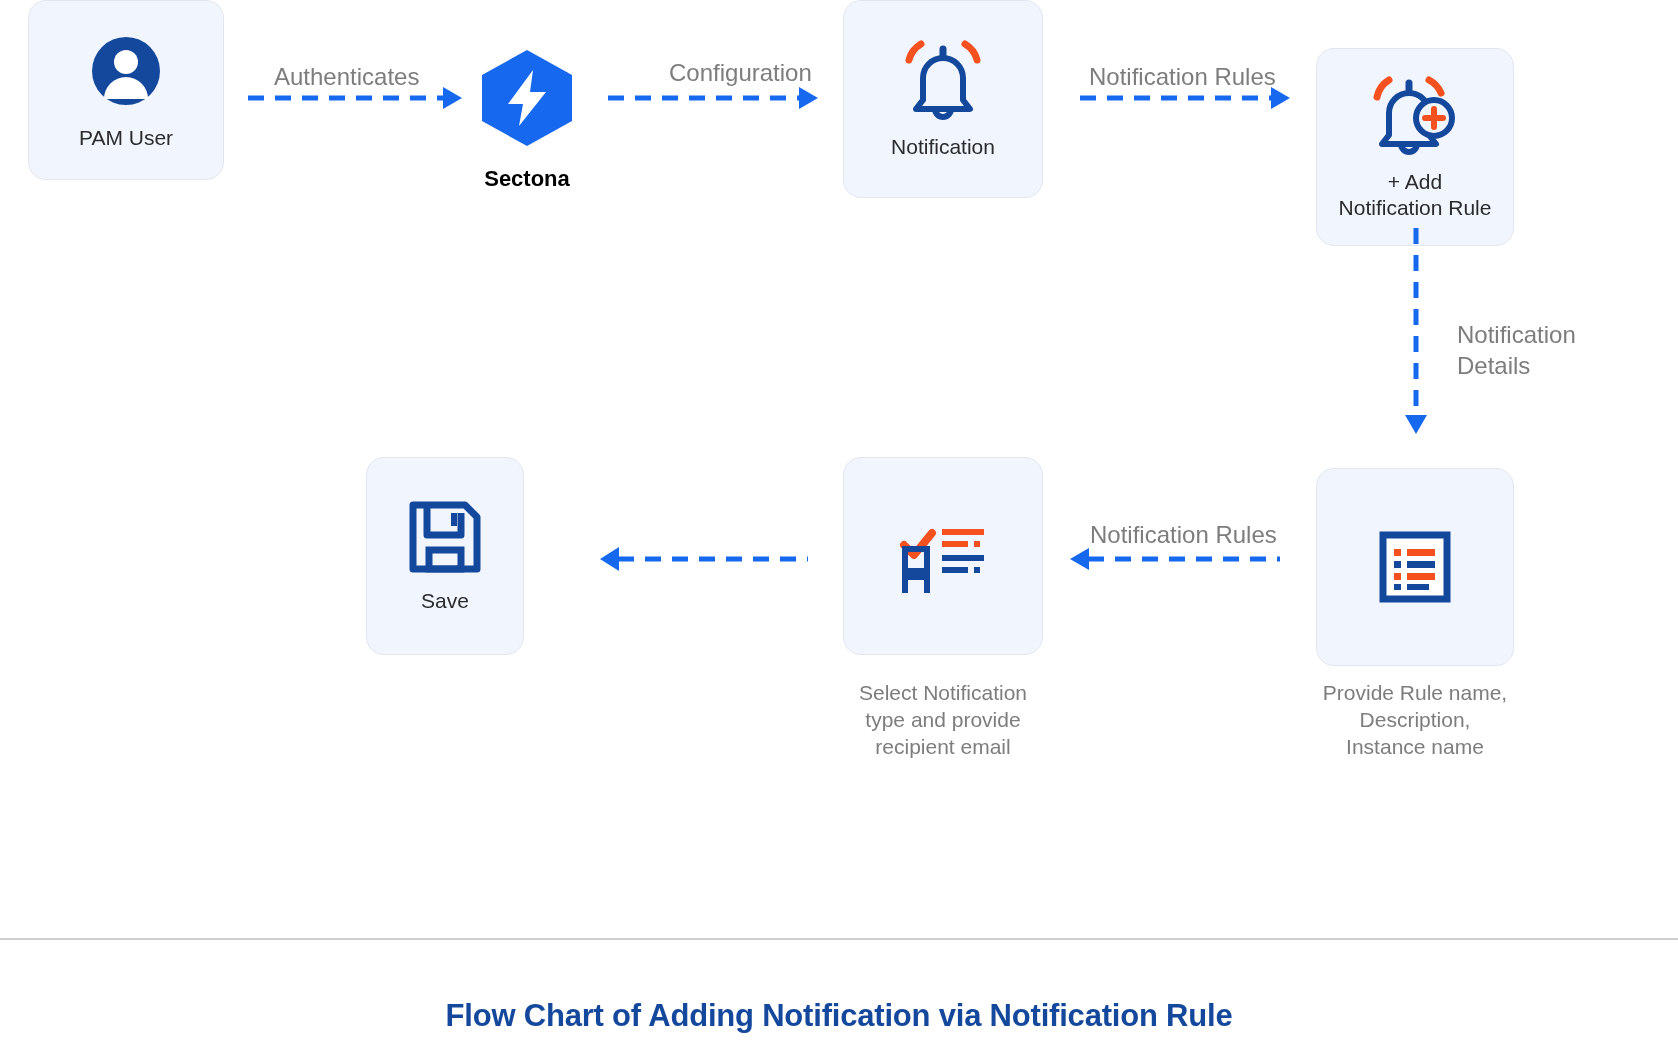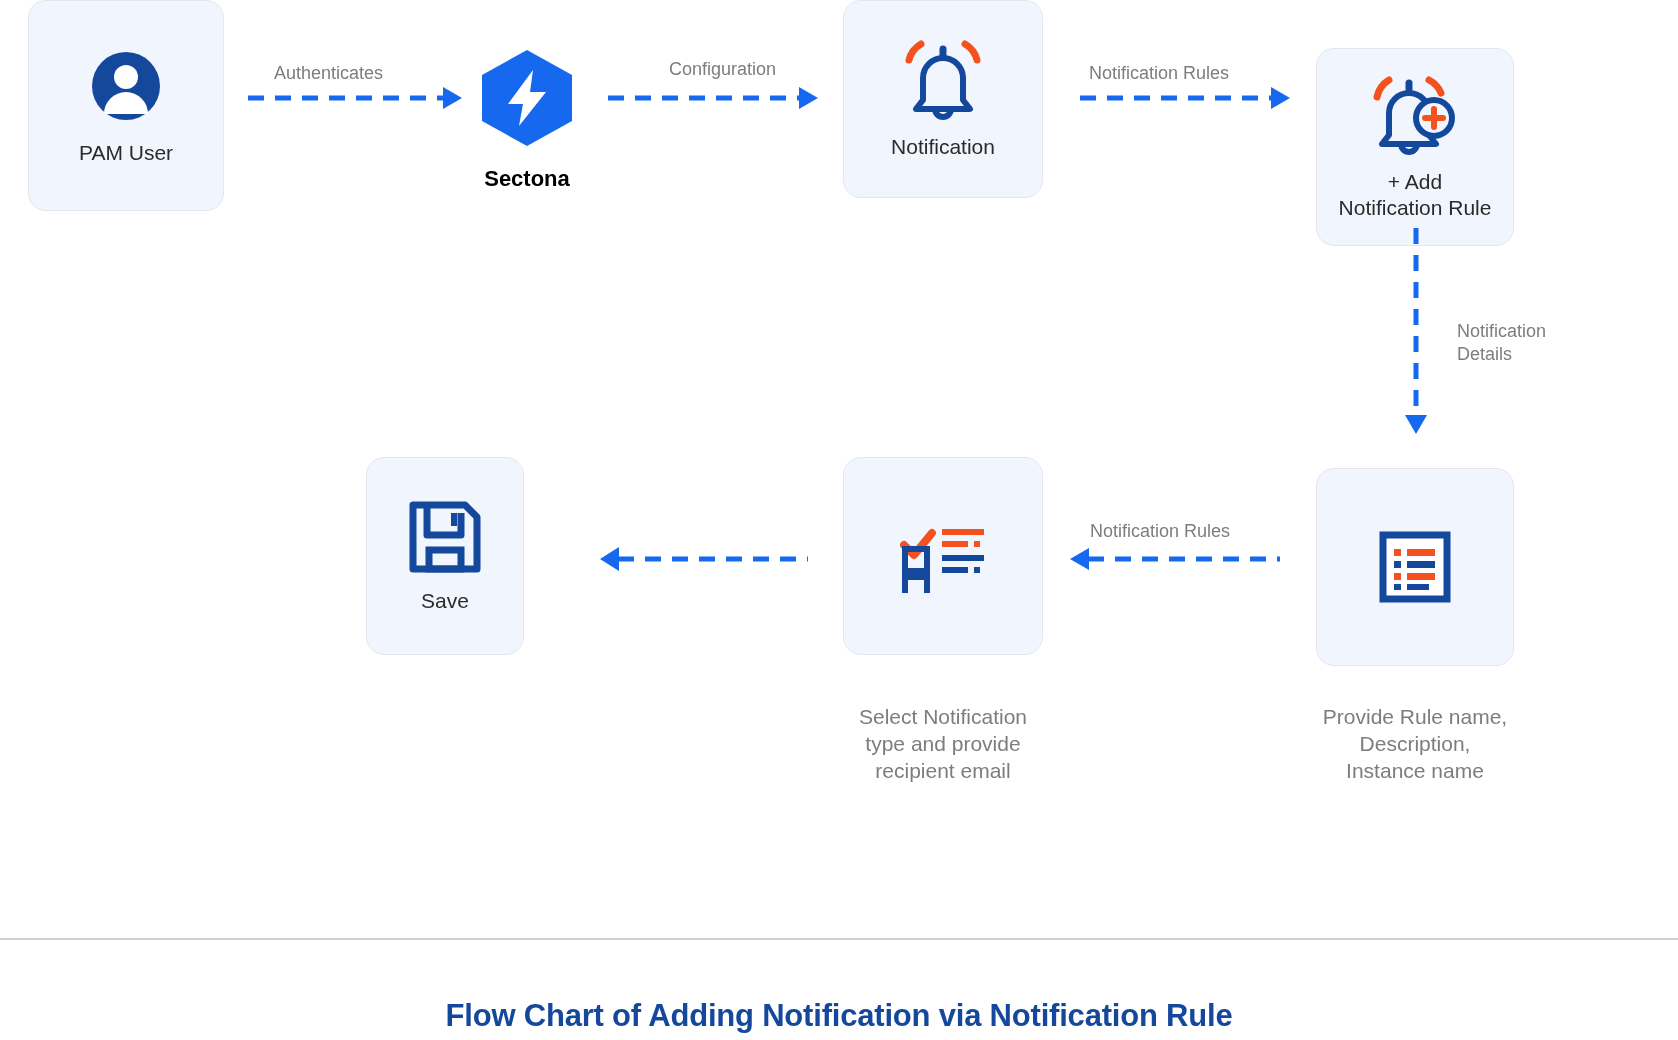--- a/index.html
+++ b/index.html
@@ -51,27 +51,26 @@
     text-align: center;
     white-space: pre-line;
   }
   .outside-label.dark {
     color: #000000;
     font-weight: bold;
     font-size: 22px;
   }
   .outside-label.grey {
     color: #7d7d7d;
-    margin-top: 24px;
   }
 
   
   .edge-label {
     position: absolute;
-    font-size: 18px;
+    font-size: 24px;
     color: #7d7d7d;
     line-height: 1.28;
     white-space: pre-line;
   }
 
   
   .connector {
     position: absolute;
     overflow: visible;
   }
@@ -90,21 +89,21 @@
     font-weight: bold;
     color: #14489c;
     letter-spacing: -0.2px;
   }
 </style>
 </head>
 <body>
 
 <div id="canvas">
 
-  <div class="node" style="left:28px; top:0px; width:196px; height:211px;">
+  <div class="node" style="left:28px; top:0px; width:196px; height:180px;">
     <span class="glyph">
       <svg width="84" height="84" viewBox="0 0 84 84">
         <circle cx="42" cy="42" r="34" fill="#14489c"></circle>
         <circle cx="42" cy="33" r="12" fill="#ffffff"></circle>
         <path d="M20 70 a22 22 0 0 1 44 0 z" fill="#ffffff"></path>
         <path d="M23 73 a19 19 0 0 1 38 0 z" fill="#14489c" opacity="0"></path>
       </svg>
     </span>
     <span class="node-label">PAM User</span>
   </div>

